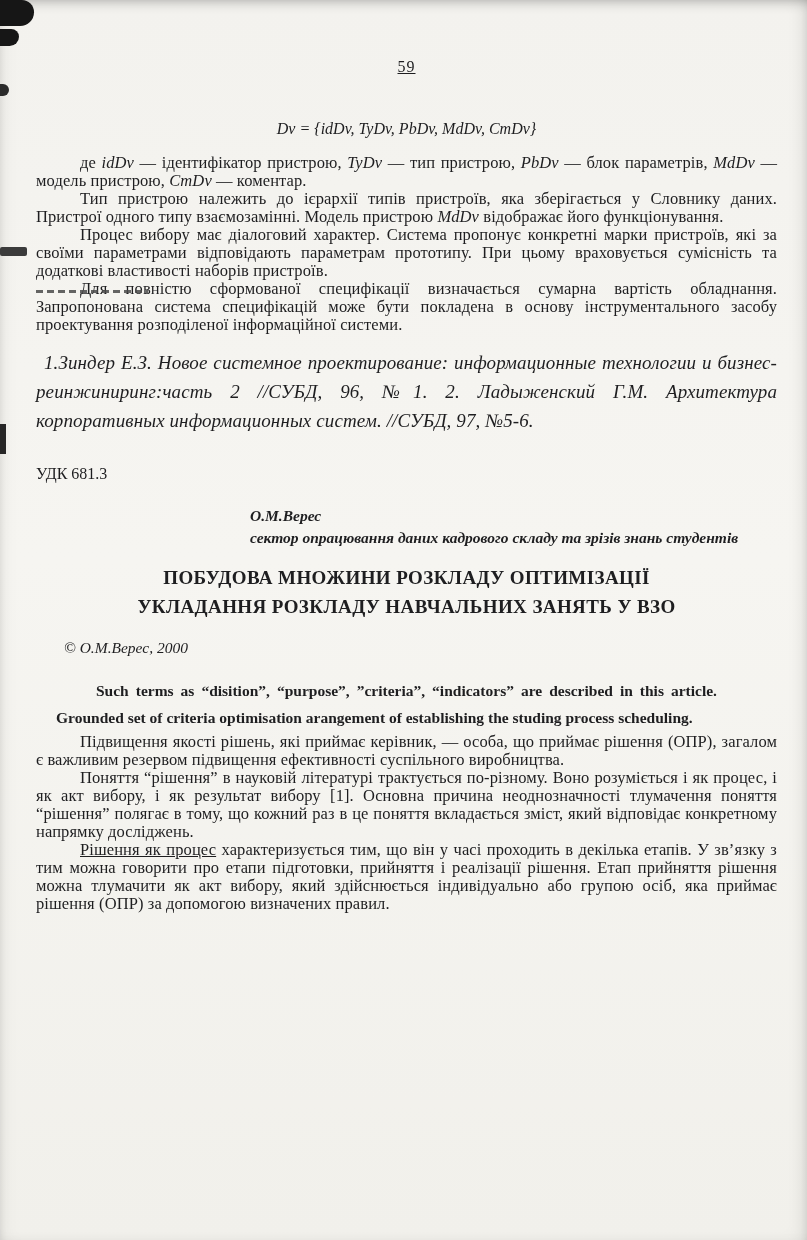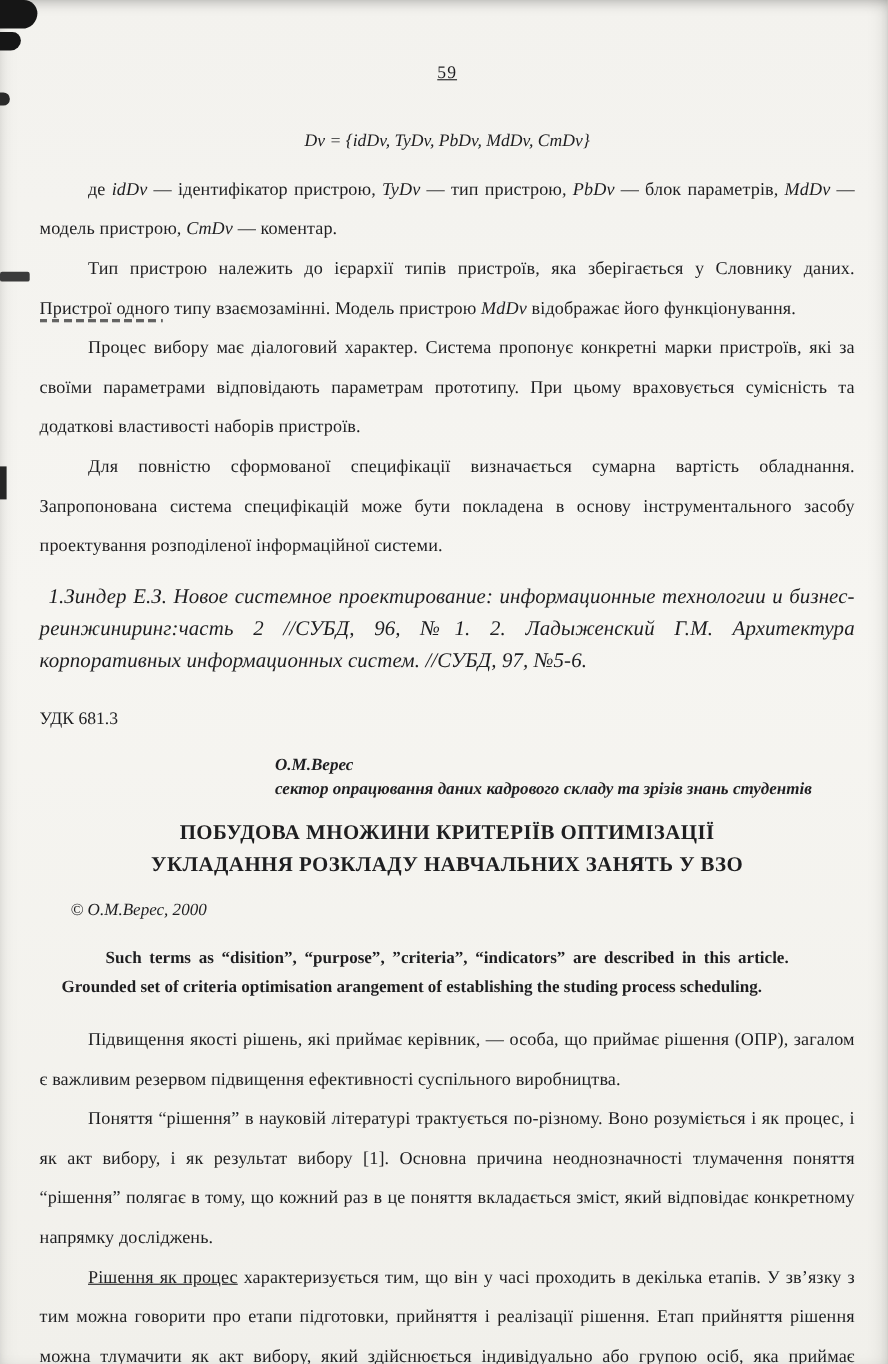--- a/index.html
+++ b/index.html
@@ -16,21 +16,21 @@
     box-sizing: border-box;
     padding: 58px 30px 0 36px;
     background: linear-gradient(180deg, #f3f2ee 0%, #f6f5f1 45%, #f1f0eb 100%);
     box-shadow: inset 0 8px 14px -8px rgba(0,0,0,0.30),
                 inset -10px 0 22px -14px rgba(0,0,0,0.22),
                 inset 10px 0 22px -16px rgba(0,0,0,0.18);
   }
   .page-number { text-align: center; font-size: 16px; letter-spacing: 1px; text-decoration: underline; }
   .formula { margin: 44px 0 0 0; text-align: center; font-style: italic; font-size: 16px; }
   .para {
-    margin: 0; text-align: justify; font-size: 16.5px; line-height: 36px;
+    margin: 0; text-align: justify; font-size: 16.5px; line-height: 18px;
     text-indent: 44px; letter-spacing: 0.1px;
   }
   .first-para { margin-top: 16px; }
   .refs {
     margin: 14px 0 0 0; font-style: italic; font-size: 19px; line-height: 29px;
     text-align: justify; text-indent: 8px; letter-spacing: 0.1px;
   }
   .udc { margin-top: 30px; font-size: 16px; }
   .authors {
     margin: 22px 0 0 214px; font-weight: bold; font-style: italic;
@@ -38,21 +38,21 @@
   }
   .title {
     margin: 14px 0 0 0; text-align: center; font-weight: bold;
     font-size: 19px; line-height: 29px; letter-spacing: 0.4px;
   }
   .copyright { margin: 18px 0 0 28px; font-style: italic; font-size: 15.5px; }
   .abstract {
     margin: 20px 60px 0 20px; font-weight: bold; font-size: 15.5px;
     line-height: 27px; text-align: justify; text-indent: 40px;
   }
-  .body-start { margin-top: 16px; }
+  .body-start { margin-top: 2px; }
   .artifact { position: absolute; background: #161616; }
   .a1 { left: 0; top: 0;  width: 34px; height: 26px; border-radius: 0 14px 16px 0; }
   .a2 { left: 0; top: 29px; width: 19px; height: 17px; border-radius: 0 10px 12px 0; }
   .a3 { left: 0; top: 84px; width: 9px;  height: 12px; border-radius: 0 6px 6px 0; background:#2a2a2a; }
   .a4 { left: 0; top: 247px; width: 27px; height: 9px; border-radius: 2px; background:#3b3b3b; }
   .a5 {
     left: 36px; top: 290px; width: 112px; height: 3px; background: none;
     background-image: repeating-linear-gradient(90deg, #4a4a4a 0 7px, transparent 7px 11px);
     opacity: 0.85;
   }
@@ -82,21 +82,21 @@
   <p class="refs">1.Зиндер Е.З. Новое системное проектирование: информационные технологии и бизнес-реинжиниринг:часть 2 //СУБД, 96,  №1. 2. Ладыженский Г.М. Архитектура корпоративных информационных систем. //СУБД, 97, №5-6.</p>
 
   <div class="udc">УДК 681.3</div>
 
   <div class="authors">
     <div>О.М.Верес</div>
     <div>сектор опрацювання даних кадрового складу та зрізів знань студентів</div>
   </div>
 
   <div class="title">
-    <div>ПОБУДОВА МНОЖИНИ КРИТЕРІЇВ ОПТИМІЗАЦІЇ</div>
+    <div>ПОБУДОВА МНОЖИНИ РОЗКЛАДУ ОПТИМІЗАЦІЇ</div>
     <div>УКЛАДАННЯ РОЗКЛАДУ НАВЧАЛЬНИХ ЗАНЯТЬ У ВЗО</div>
   </div>
 
   <div class="copyright">© О.М.Верес, 2000</div>
 
   <p class="abstract">Such terms as “disition”, “purpose”, ”criteria”, “indicators” are described in this article. Grounded set of criteria optimisation arangement of establishing the studing process scheduling.</p>
 
   <p class="para body-start">Підвищення якості рішень, які приймає керівник, — особа, що приймає рішення (ОПР), загалом є важливим резервом підвищення ефективності суспільного виробництва.</p>
   <p class="para">Поняття “рішення” в науковій літературі трактується по-різному. Воно розуміється і як процес, і як акт вибору, і як результат вибору [1]. Основна причина неоднозначності тлумачення поняття “рішення” полягає в тому, що кожний раз в це поняття вкладається зміст, який відповідає конкретному напрямку досліджень.</p>
   <p class="para"><span style="text-decoration: underline;">Рішення як процес</span><span> характеризується тим, що він у часі проходить в декілька етапів. У зв’язку з тим можна говорити про етапи підготовки, прийняття і реалізації рішення. Етап прийняття рішення можна тлумачити як акт вибору, який здійснюється індивідуально або групою осіб, яка приймає рішення (ОПР) за допомогою визначених правил.</span></p>

